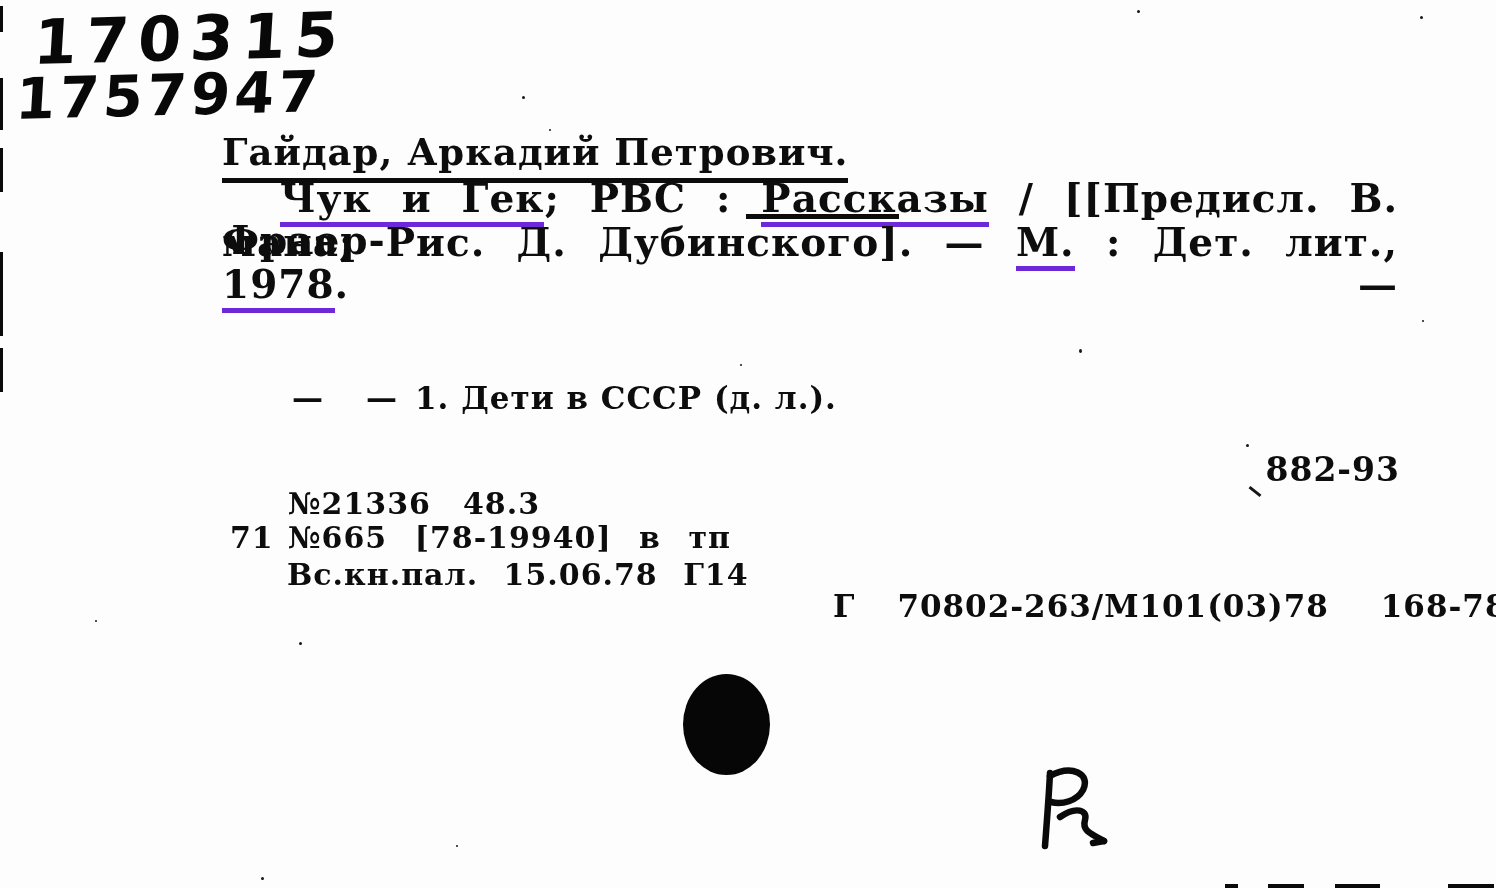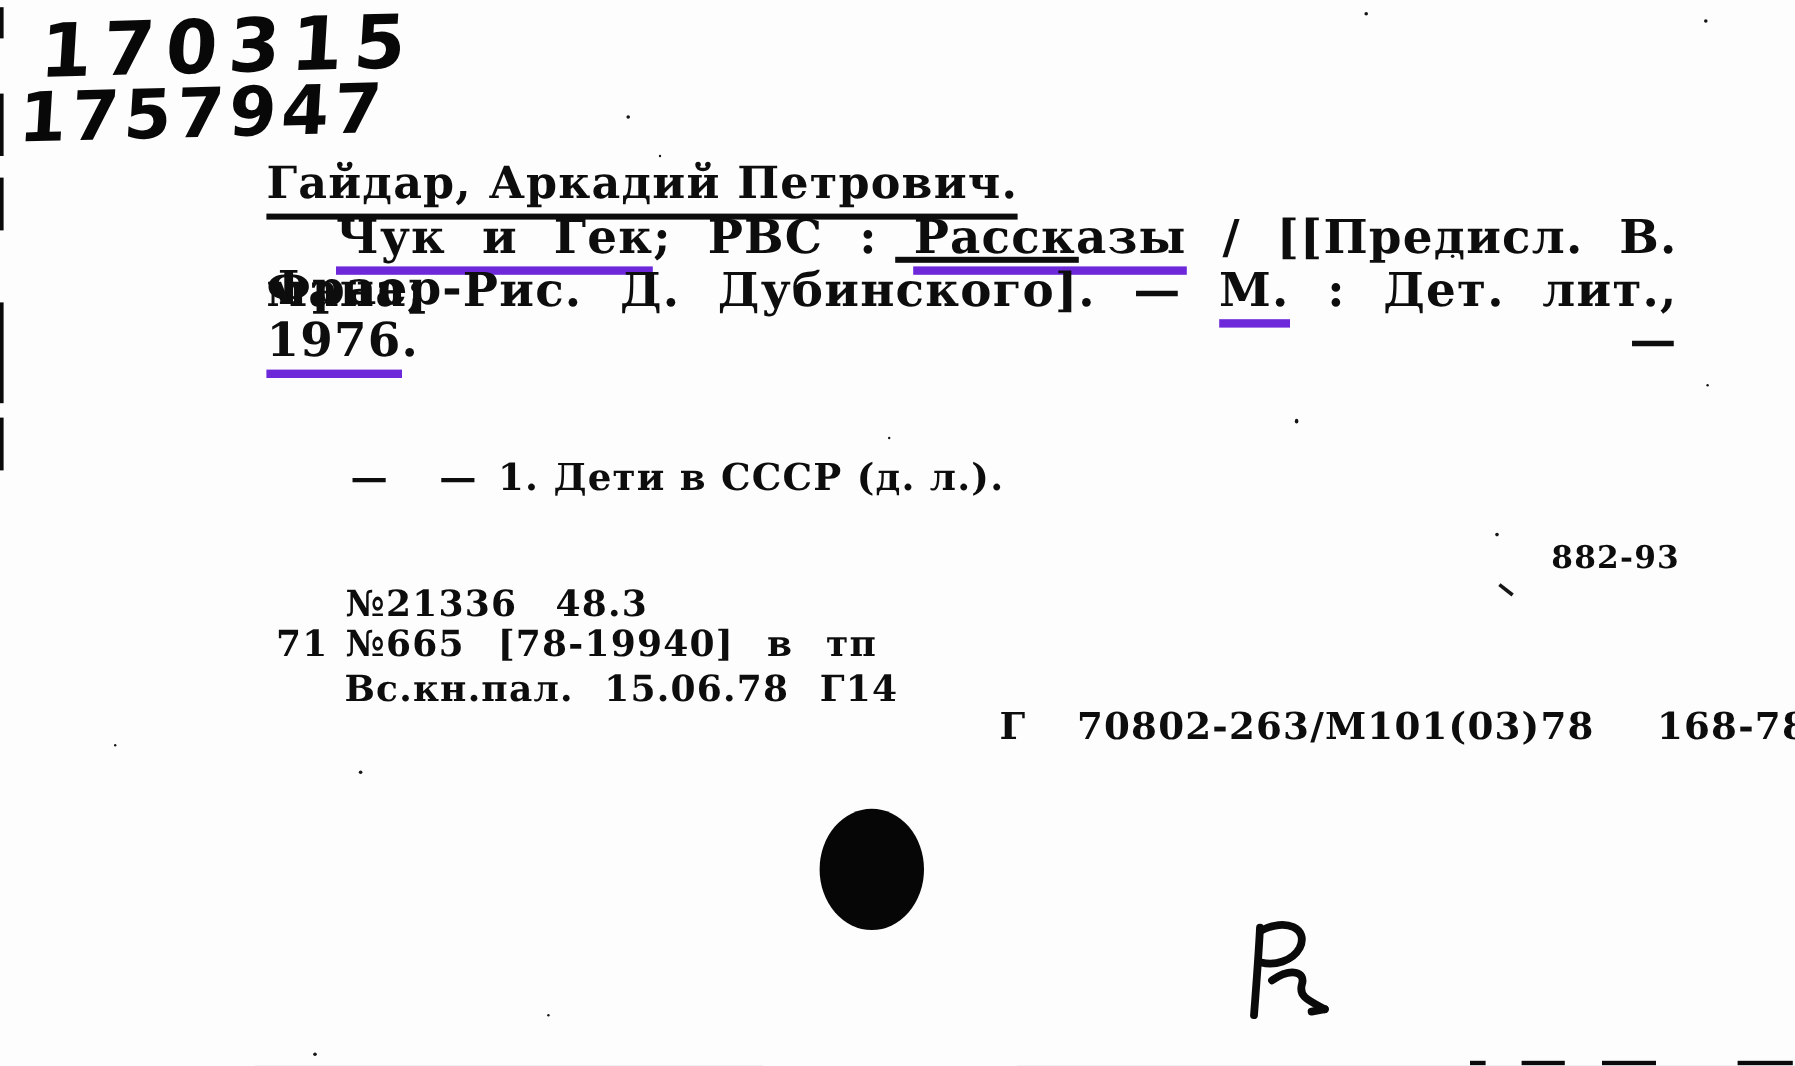--- a/index.html
+++ b/index.html
@@ -33,23 +33,23 @@
     left:222px;top:130px;font-size:37px;letter-spacing:1px;
     border-bottom:5px solid #0c0c0c;padding-bottom:4px;
   }
   #title-line{top:177px;text-indent:58px;}
   #imprint-line{top:221px;}
   #collation-line{top:263px;}
   #price-line{left:280px;top:308px;font-size:31px;word-spacing:10px;letter-spacing:1px;}
   #tracing-line{left:292px;top:380px;font-size:31px;letter-spacing:1px;}
   #tracing-line .dash1{margin-right:42px;}
   #tracing-line .dash2{margin-right:17px;}
-  #series-number{top:450px;right:96px;font-size:26px;letter-spacing:1px;}
+  #series-number{top:450px;right:96px;font-size:33px;letter-spacing:1px;}
   
-  .u{border-bottom:7px solid #6d28d9;padding-bottom:1px;}
+  .u{border-bottom:5px solid #6d28d9;padding-bottom:1px;}
   .o{border-top:5px solid #0c0c0c;}
   
   .reg{font-size:30px;font-weight:700;letter-spacing:1px;}
   #reg-row1{left:288px;top:486px;}
   #reg-row1 .gap{margin-right:32px;}
   #reg-row2{left:230px;top:520px;word-spacing:16px;}
   #reg-row2 .margin-no{display:inline-block;width:58px;word-spacing:0;}
   #reg-row3{left:287px;top:557px;word-spacing:14px;}
   #index-row{left:833px;top:588px;font-size:31px;}
   #index-row .letter{margin-right:42px;}
@@ -72,21 +72,21 @@
 
 <div id="card">
 
   <div id="acc1" class="hand">170315</div>
   <div id="acc2" class="hand">1757947</div>
 
   <div id="heading" class="line">Гайдар, Аркадий Петрович.</div>
 
   <div id="title-line" class="line just"><span class="u">Чук и Гек</span><span>; РВС : </span><span class="u">Рассказы</span><span> / [[Предисл. В. Фраер-</span></div>
 
-  <div id="imprint-line" class="line just"><span>мана; Рис. Д. Дубин</span><span class="o">ского]</span><span>. — </span><span class="u">М.</span><span> : Дет. лит., </span><span class="u">1976</span><span>. —</span></div>
+  <div id="imprint-line" class="line just"><span>мана; Рис. Д. Дубин</span><span class="o">ского]</span><span>. — </span><span class="u">М.</span><span> : Дет. лит., </span><span class="u">1978</span><span>. —</span></div>
 
 
 
   <div id="tracing-line" class="line"><span class="dash1">—</span><span class="dash2">—</span><span>1. Дети в СССР (д. л.).</span></div>
 
   <div id="series-number" class="line">882-93</div>
 
   <div id="reg-row1" class="line reg"><span class="gap">№21336</span><span>48.3</span></div>
 
   <div id="reg-row2" class="line reg"><span class="margin-no">71</span><span>№665</span>

